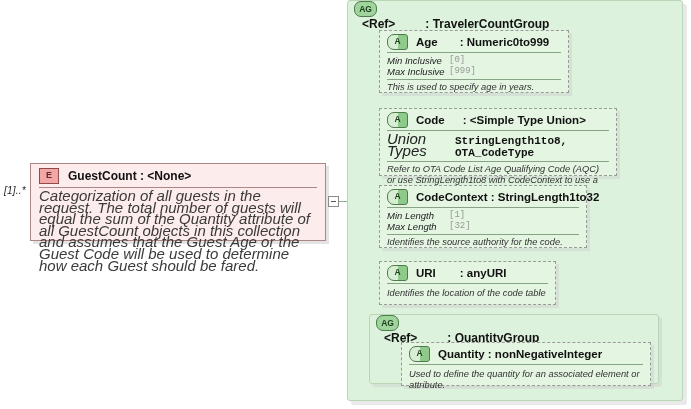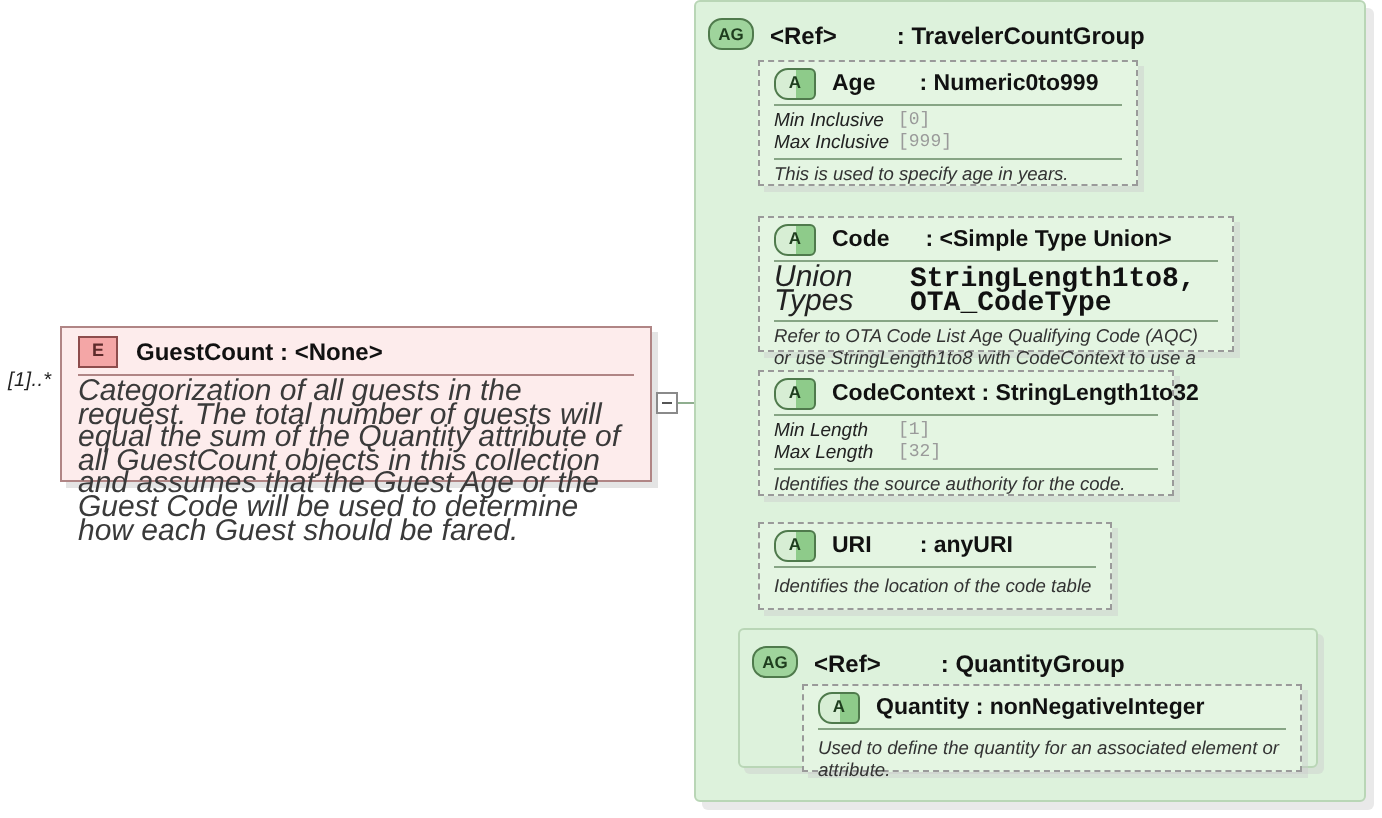--- a/index.html
+++ b/index.html
@@ -75,21 +75,21 @@
   
   .ag-outer-shadow{
     left:351px;top:4px;width:336px;height:401px;
     background:#cfcfcf;opacity:.45;border-radius:3px;
   }
   .ag-outer{
     left:347px;top:0px;width:336px;height:401px;
     background:#ddf2dc;border:1px solid #b9d6b6;border-radius:3px;
   }
   .ag-head{
-    display:flex;align-items:flex-end;padding-left:6px;height:24px;
+    display:flex;align-items:flex-start;padding-left:6px;height:24px;flex-direction:column;
   }
   .badge-ag{
     width:21px;height:14px;background:#9fd49c;border:1px solid #4f7a4c;
     border-radius:7px;
     display:flex;align-items:center;justify-content:center;
     font-size:8.5px;font-weight:bold;color:#1f3d1e;line-height:1;
     flex:0 0 auto;
   }
   .ag-title{
     margin-left:8px;font-size:12px;font-weight:bold;color:#111;white-space:nowrap;
@@ -121,21 +121,21 @@
   .facets{padding:2px 7px 2px 7px;}
   .facet-row{display:flex;align-items:center;line-height:11px;}
   .facet-name{
     font-size:9.5px;font-style:italic;color:#222;width:62px;flex:0 0 auto;
   }
   .facet-val{
     font-size:9px;font-family:"Liberation Mono", monospace;color:#9a9a9a;
   }
   .union-row{display:flex;align-items:baseline;line-height:12px;}
   .union-name{font-size:15px;font-style:italic;color:#222;width:68px;flex:0 0 auto;}
-  .union-val{font-size:14px;font-family:"Liberation Mono", monospace;color:#111;font-weight:bold;}
+  .union-val{font-size:11px;font-family:"Liberation Mono", monospace;color:#111;font-weight:bold;}
   .attr-doc{
     padding:2px 7px 0 7px;
     font-size:9.3px;font-style:italic;color:#333;line-height:11px;
   }
 
   
   .ag-inner-shadow{
     background:#cdcdcd;opacity:.45;border-radius:3px;
   }
   .ag-inner{

